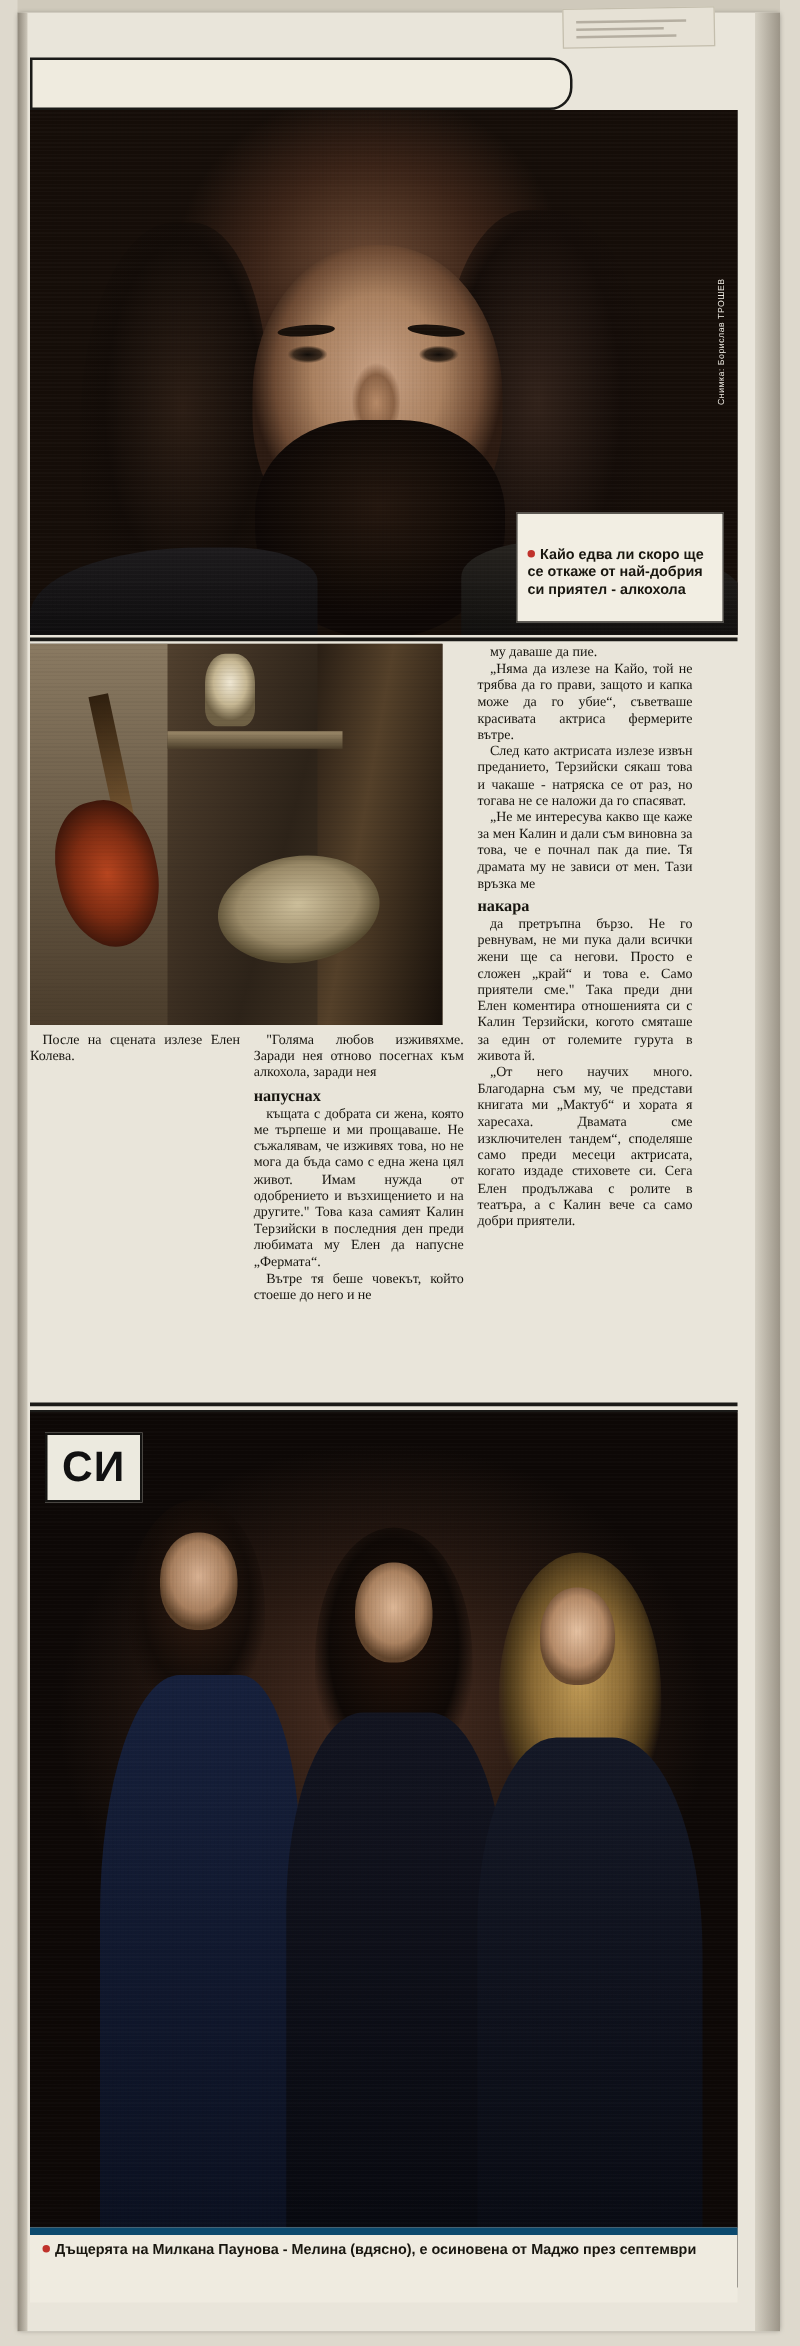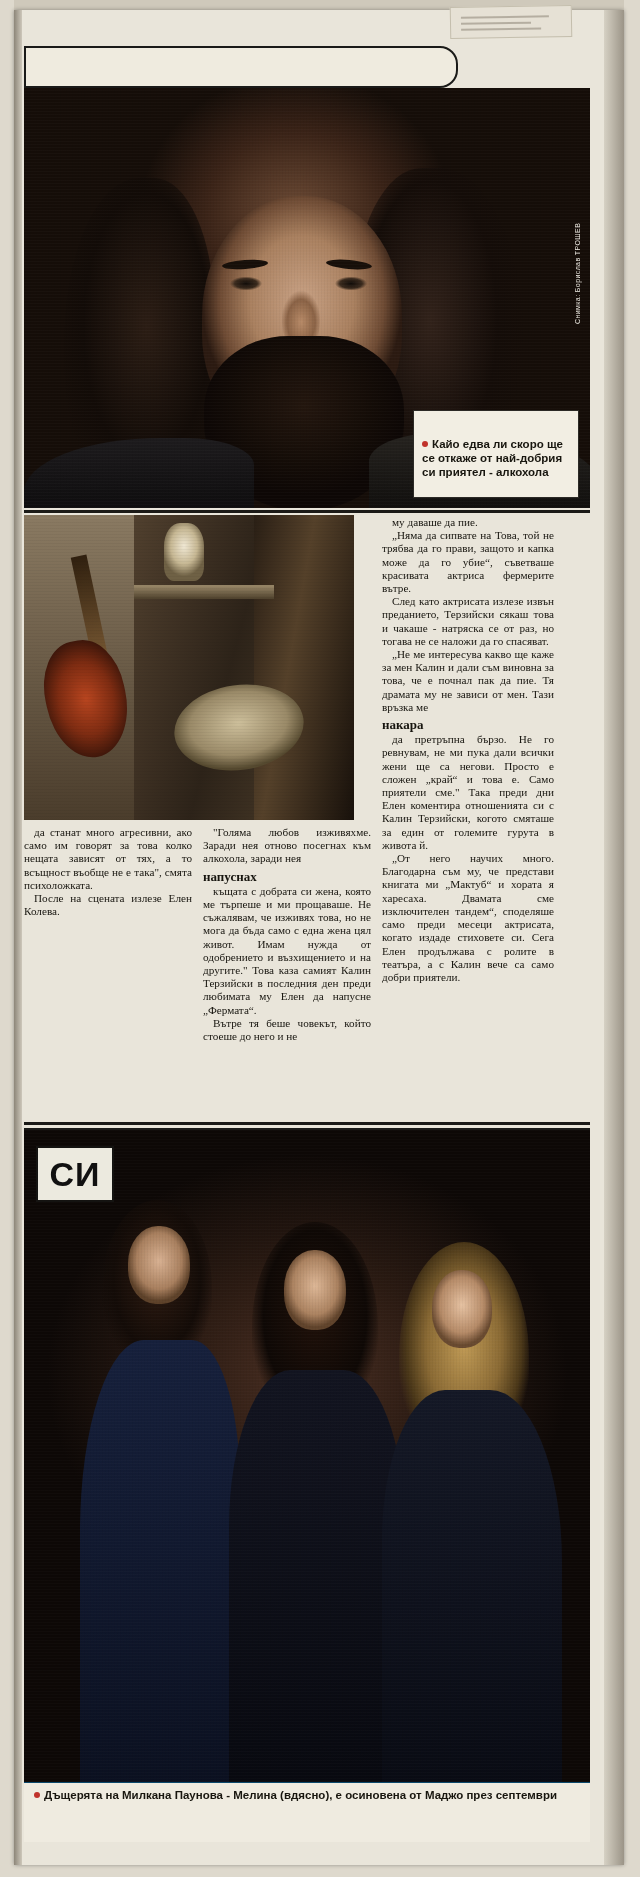--- a/index.html
+++ b/index.html
@@ -366,21 +366,21 @@
     letter-spacing: 1px;
     color: #111;
   }
 
   
   .bottom-caption {
     position: absolute;
     left: 24px; top: 1782px;
     width: 566px; height: 60px;
     background: #efebe0;
-    border-top: 1px solid #0c4a6e;
+    border-top: 6px solid #0c4a6e;
     padding: 5px 10px;
     box-sizing: border-box;
   }
   .bottom-caption .txt {
     font-family: "Liberation Sans", sans-serif;
     font-size: 11.5px;
     font-weight: bold;
     line-height: 15px;
     color: #18160f;
   }
@@ -440,34 +440,33 @@
     <div class="drape"></div>
     <div class="shelf"></div>
     <div class="lamp"></div>
     <div class="guitar-neck"></div>
     <div class="guitar-body"></div>
     <div class="cushion"></div>
     <div class="grain"></div>
   </div>
 
   <div class="col" id="col1">
-    <p class="first">да станат много агресивни, ако само им говорят за това колко нещата зависят от тях, а то всъщност въобще не е така", смята психоложката.</p>
     <p>После на сцената излезе Елен Колева.</p>
   </div>
 
   <div class="col" id="col2">
     <p class="first">"Голяма любов изживяхме. Заради нея отново посегнах към алкохола, заради нея</p>
     <h4>напуснах</h4>
     <p>къщата с добрата си жена, която ме търпеше и ми прощаваше. Не съжалявам, че изживях това, но не мога да бъда само с една жена цял живот. Имам нужда от одобрението и възхищението и на другите." Това каза самият Калин Терзийски в последния ден преди любимата му Елен да напусне „Фермата“.</p>
     <p>Вътре тя беше човекът, който стоеше до него и не</p>
   </div>
 
   <div class="col" id="col3">
     <p class="first">му даваше да пие.</p>
-    <p>„Няма да сипвате на Това, той не трябва да го прави, защото и капка може да го убие“, съветваше красивата актриса фермерите вътре.</p>
+    <p>„Няма да излезе на Кайо, той не трябва да го прави, защото и капка може да го убие“, съветваше красивата актриса фермерите вътре.</p>
     <p>След като актрисата излезе извън преданието, Терзийски сякаш това и чакаше - натряска се от раз, но тогава не се наложи да го спасяват.</p>
     <p>„Не ме интересува какво ще каже за мен Калин и дали съм виновна за това, че е почнал пак да пие. Тя драмата му не зависи от мен. Тази връзка ме</p>
     <h4>накара</h4>
     <p>да претръпна бързо. Не го ревнувам, не ми пука дали всички жени ще са негови. Просто е сложен „край“ и това е. Само приятели сме." Така преди дни Елен коментира отношенията си с Калин Терзийски, когото смяташе за един от големите гурута в живота й.</p>
     <p>„От него научих много. Благодарна съм му, че представи книгата ми „Мактуб“ и хората я харесаха. Двамата сме изключителен тандем“, споделяше само преди месеци актрисата, когато издаде стиховете си. Сега Елен продължава с ролите в театъра, а с Калин вече са само добри приятели.</p>
   </div>
 
   <div class="rule" style="left:24px; top:1122px; width:566px; height:3px;"></div>
 
   <div class="photo-bottom">

